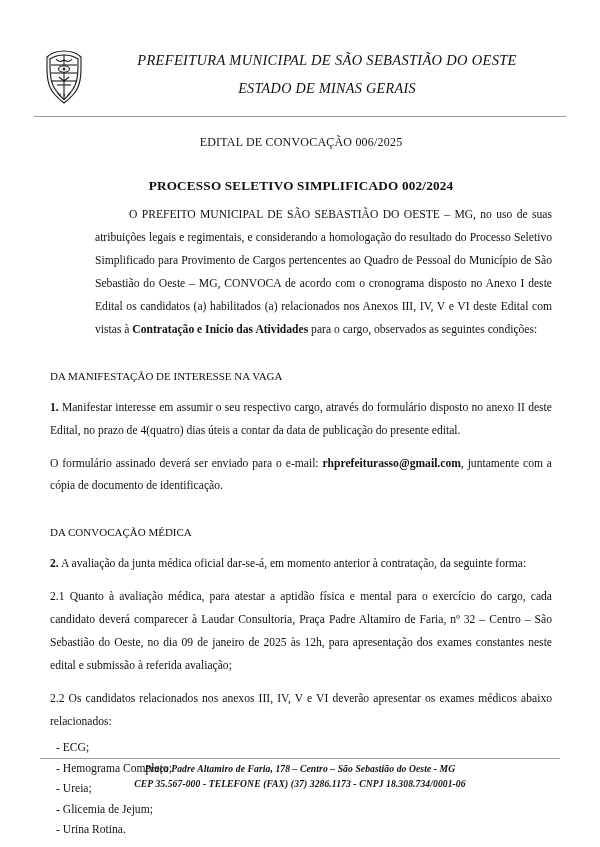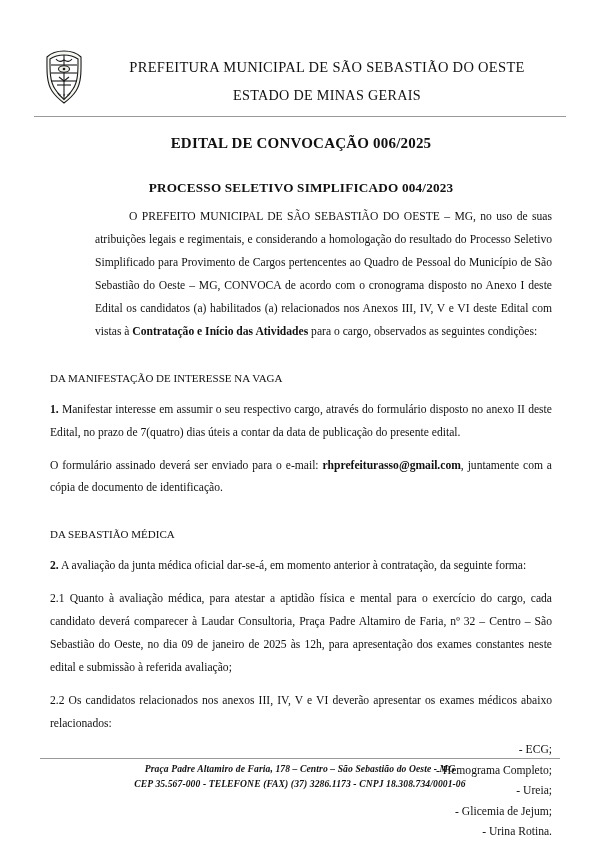--- a/index.html
+++ b/index.html
@@ -18,22 +18,23 @@
     position: relative;
     width: 600px;
     height: 847px;
     box-sizing: border-box;
     padding: 0;
     background: #ffffff;
   }
   
   .header {
     display: flex;
-    align-items: flex-end;
+    align-items: center;
     padding: 44px 40px 0 38px;
+    font-style: italic;
   }
   .crest {
     width: 52px;
     flex: 0 0 52px;
     margin-top: 4px;
   }
   .crest svg { display: block; }
   .header-text {
     flex: 1 1 auto;
     text-align: center;
@@ -55,22 +56,22 @@
     margin: 10px 34px 0 34px;
     border-top: 1px solid #9a9a9a;
   }
   
   .content {
     padding: 0 48px 0 50px;
     margin-top: 18px;
   }
   .title-1 {
     text-align: center;
-    font-weight: bold;
-    font-size: 15px;
+    font-weight: normal;
+    font-size: 12px;
     letter-spacing: 0.2px;
     margin: 12px 0 0 0;
   }
   .title-2 {
     text-align: center;
     font-weight: bold;
     font-size: 13.2px;
     letter-spacing: 0.2px;
     margin: 28px 0 0 0;
   }
@@ -97,21 +98,20 @@
   }
   ul.exams {
     list-style: none;
     margin: 4px 0 0 0;
     padding: 0;
   }
   ul.exams li {
     font-size: 11.6px;
     line-height: 1.78;
     padding-left: 6px;
-    text-align: right;
   }
   
   .footer {
     position: absolute;
     left: 40px;
     right: 40px;
     bottom: 56px;
     font-style: italic;
   }
   .footer-rule {
@@ -160,29 +160,29 @@
       <div class="org-line-1">PREFEITURA MUNICIPAL DE SÃO SEBASTIÃO DO OESTE</div>
       <div class="org-line-2">ESTADO DE MINAS GERAIS</div>
     </div>
   </div>
 
   <div class="rule"></div>
 
   <div class="content">
 
     <div class="title-1">EDITAL DE CONVOCAÇÃO 006/2025</div>
-    <div class="title-2">PROCESSO SELETIVO SIMPLIFICADO 004/2023</div>
+    <div class="title-2">PROCESSO SELETIVO SIMPLIFICADO 002/2024</div>
 
     <p class="para indent"><span>O PREFEITO MUNICIPAL DE SÃO SEBASTIÃO DO OESTE – MG, no uso de suas atribuições legais e regimentais, e considerando a homologação do resultado do Processo Seletivo Simplificado para Provimento de Cargos pertencentes ao Quadro de Pessoal do Município de São Sebastião do Oeste – MG, CONVOCA de acordo com o cronograma disposto no Anexo I deste Edital os candidatos (a) habilitados (a) relacionados nos Anexos III, IV, V e VI deste Edital com vistas à </span><span class="b">Contratação e Início das Atividades</span><span> para o cargo, observados as seguintes condições:</span></p>
 
     <div class="section-head">DA MANIFESTAÇÃO DE INTERESSE NA VAGA</div>
-    <p class="para"><span class="b">1.</span><span> Manifestar interesse em assumir o seu respectivo cargo, através do formulário disposto no anexo II deste Edital, no prazo de 7(quatro) dias úteis a contar da data de publicação do presente edital.</span></p>
+    <p class="para"><span class="b">1.</span><span> Manifestar interesse em assumir o seu respectivo cargo, através do formulário disposto no anexo II deste Edital, no prazo de 4(quatro) dias úteis a contar da data de publicação do presente edital.</span></p>
     <p class="para"><span>O formulário assinado deverá ser enviado para o e-mail: </span><span class="mail">rhprefeiturasso@gmail.com</span><span>, juntamente com a cópia de documento de identificação.</span></p>
 
-    <div class="section-head">DA SEBASTIÃO MÉDICA</div>
+    <div class="section-head">DA CONVOCAÇÃO MÉDICA</div>
     <p class="para"><span class="b">2.</span><span> A avaliação da junta médica oficial dar-se-á, em momento anterior à contratação, da seguinte forma:</span></p>
     <p class="para">2.1 Quanto à avaliação médica, para atestar a aptidão física e mental para o exercício do cargo, cada candidato deverá comparecer à Laudar Consultoria, Praça Padre Altamiro de Faria, nº 32 – Centro – São Sebastião do Oeste, no dia 09 de janeiro de 2025 às 12h, para apresentação dos exames constantes neste edital e submissão à referida avaliação;</p>
     <p class="para">2.2 Os candidatos relacionados nos anexos III, IV, V e VI deverão apresentar os exames médicos abaixo relacionados:</p>
 
     <ul class="exams">
       <li>- ECG;</li>
       <li>- Hemograma Completo;</li>
       <li>- Ureia;</li>
       <li>- Glicemia de Jejum;</li>
       <li>- Urina Rotina.</li>

